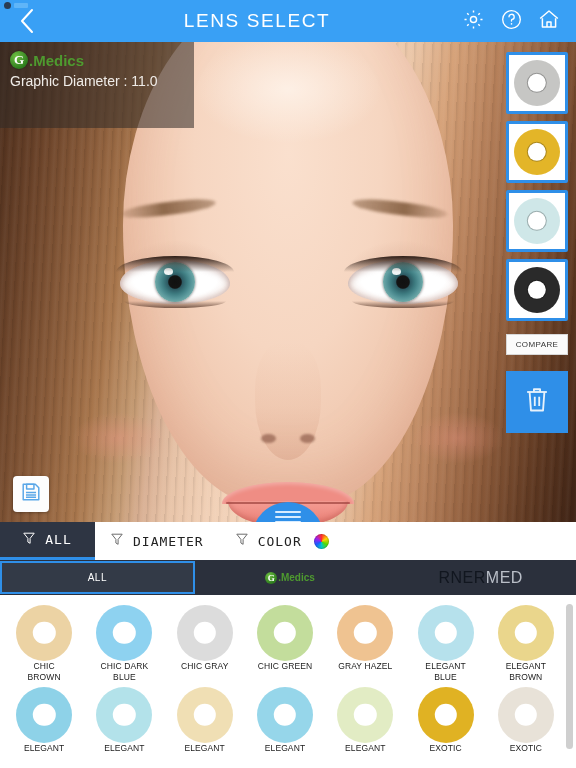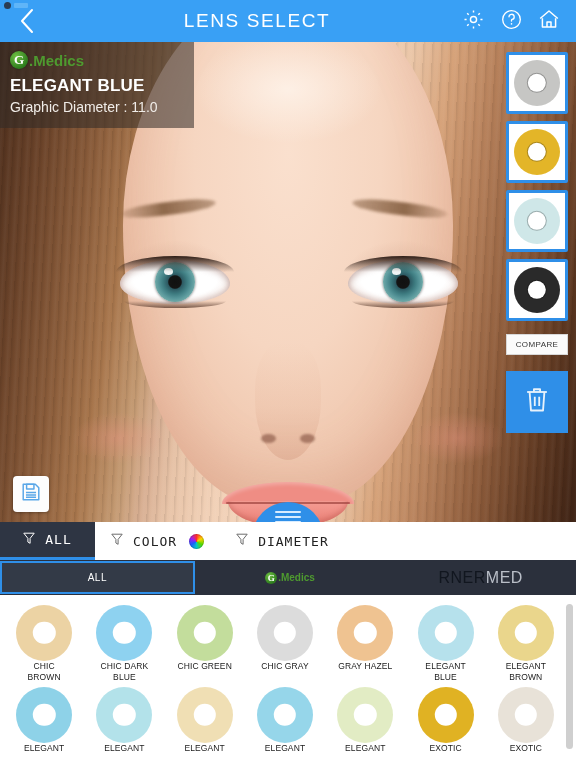--- a/index.html
+++ b/index.html
@@ -394,21 +394,20 @@
       <div class="lip-top"></div>
       <div class="lip-bot"></div>
       <div class="lip-line"></div>
     </div>
 
     <div class="info-overlay">
       <div class="brand-logo">
         <div class="brand-g">G</div>
         <div class="brand-text">.Medics</div>
       </div>
-      <div class="lens-name">ELEGANT BLUE</div>
       <div class="lens-diam">Graphic Diameter : 11.0</div>
     </div>
   </div>
 
   <div class="rail">
     <div id="rail-thumbs" style="display:flex;flex-direction:column;gap:7px;align-items:center;">
         <div class="thumb">
           <div class="lensart" style="background: radial-gradient(circle, rgb(255, 255, 255) 0%, rgb(255, 255, 255) 19%, rgb(198, 198, 196) 24%, rgb(198, 198, 196) 72%, rgb(95, 95, 92) 80%, rgb(95, 95, 92) 93%, rgba(0, 0, 0, 0.55) 100%);"></div>
         </div>
         <div class="thumb">
@@ -458,28 +457,28 @@
       <div class="filter-chip active">
         <span><svg class="funnel" viewBox="0 0 12 13" fill="none" stroke="#ffffff" stroke-width="1">
             <path d="M.8 1.2h10.4L7.1 6.4v4.9L4.9 10V6.4z"></path>
           </svg></span>
         <span>ALL</span>
       </div>
       <div class="filter-chip plain">
         <span><svg class="funnel" viewBox="0 0 12 13" fill="none" stroke="#6d6d6d" stroke-width="1">
             <path d="M.8 1.2h10.4L7.1 6.4v4.9L4.9 10V6.4z"></path>
           </svg></span>
-        <span>COLOR</span>
-        <span class="colorwheel"></span>
+        <span>DIAMETER</span>
       </div>
       <div class="filter-chip plain">
         <span><svg class="funnel" viewBox="0 0 12 13" fill="none" stroke="#6d6d6d" stroke-width="1">
             <path d="M.8 1.2h10.4L7.1 6.4v4.9L4.9 10V6.4z"></path>
           </svg></span>
-        <span>DIAMETER</span>
+        <span>COLOR</span>
+        <span class="colorwheel"></span>
       </div>
       <div style="flex: 1 1 0%;"></div>
     </div>
 
   <div class="brandtabs" id="brandtabs">
       <div class="btab active">
         <span>ALL</span>
       </div>
       <div class="btab">
         <span class="bg-logo">
@@ -500,30 +499,30 @@
           </div>
           <div class="lens-label">CHIC<br>BROWN</div>
         </div>
         <div class="cell">
           <div class="lens-img" style="background: radial-gradient(circle, rgb(255, 255, 255) 0%, rgb(255, 255, 255) 19%, rgb(142, 210, 240) 24%, rgb(142, 210, 240) 72%, rgb(76, 74, 69) 80%, rgb(76, 74, 69) 93%, rgba(0, 0, 0, 0.55) 100%);">
             <div class="pupil"></div>
           </div>
           <div class="lens-label">CHIC DARK<br>BLUE</div>
         </div>
         <div class="cell">
+          <div class="lens-img" style="background: radial-gradient(circle, rgb(255, 255, 255) 0%, rgb(255, 255, 255) 19%, rgb(220, 220, 220) 24%, rgb(220, 220, 220) 72%, rgb(76, 74, 69) 80%, rgb(76, 74, 69) 93%, rgba(0, 0, 0, 0.55) 100%);">
+            <div class="pupil"></div>
+          </div>
+          <div class="lens-label">CHIC GRAY</div>
+        </div>
+        <div class="cell">
           <div class="lens-img" style="background: radial-gradient(circle, rgb(255, 255, 255) 0%, rgb(255, 255, 255) 19%, rgb(195, 221, 156) 24%, rgb(195, 221, 156) 72%, rgb(76, 74, 69) 80%, rgb(76, 74, 69) 93%, rgba(0, 0, 0, 0.55) 100%);">
             <div class="pupil"></div>
           </div>
           <div class="lens-label">CHIC GREEN</div>
-        </div>
-        <div class="cell">
-          <div class="lens-img" style="background: radial-gradient(circle, rgb(255, 255, 255) 0%, rgb(255, 255, 255) 19%, rgb(220, 220, 220) 24%, rgb(220, 220, 220) 72%, rgb(76, 74, 69) 80%, rgb(76, 74, 69) 93%, rgba(0, 0, 0, 0.55) 100%);">
-            <div class="pupil"></div>
-          </div>
-          <div class="lens-label">CHIC GRAY</div>
         </div>
         <div class="cell">
           <div class="lens-img" style="background: radial-gradient(circle, rgb(255, 255, 255) 0%, rgb(255, 255, 255) 19%, rgb(239, 195, 145) 24%, rgb(239, 195, 145) 72%, rgb(76, 74, 69) 80%, rgb(76, 74, 69) 93%, rgba(0, 0, 0, 0.55) 100%);">
             <div class="pupil"></div>
           </div>
           <div class="lens-label">GRAY HAZEL</div>
         </div>
         <div class="cell">
           <div class="lens-img" style="background: radial-gradient(circle, rgb(255, 255, 255) 0%, rgb(255, 255, 255) 19%, rgb(182, 225, 236) 24%, rgb(182, 225, 236) 72%, rgb(76, 74, 69) 80%, rgb(76, 74, 69) 93%, rgba(0, 0, 0, 0.55) 100%);">
             <div class="pupil"></div>

